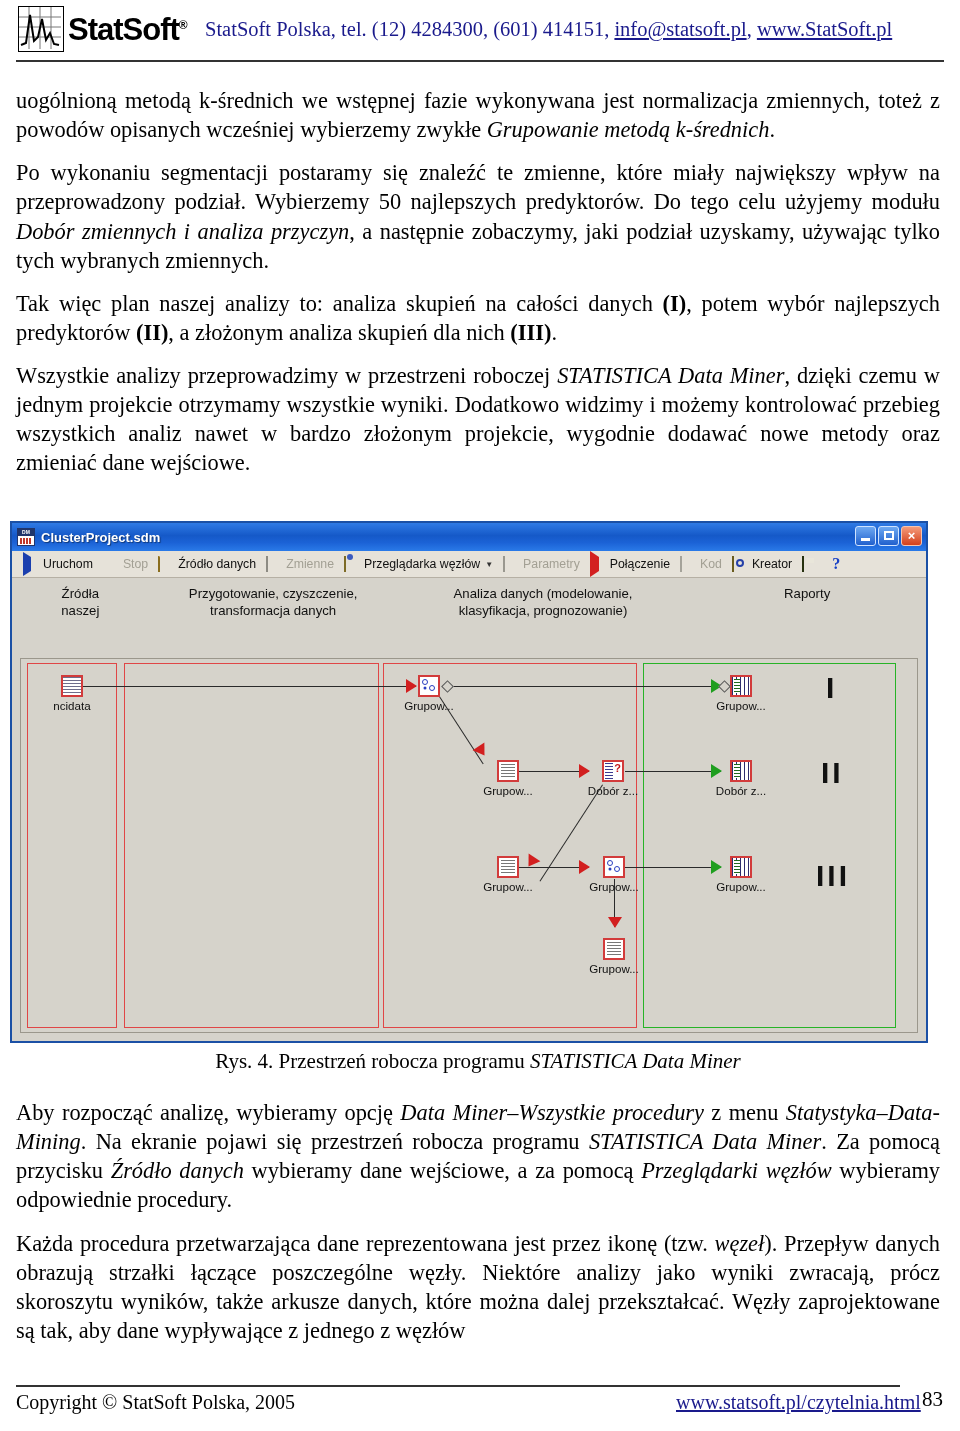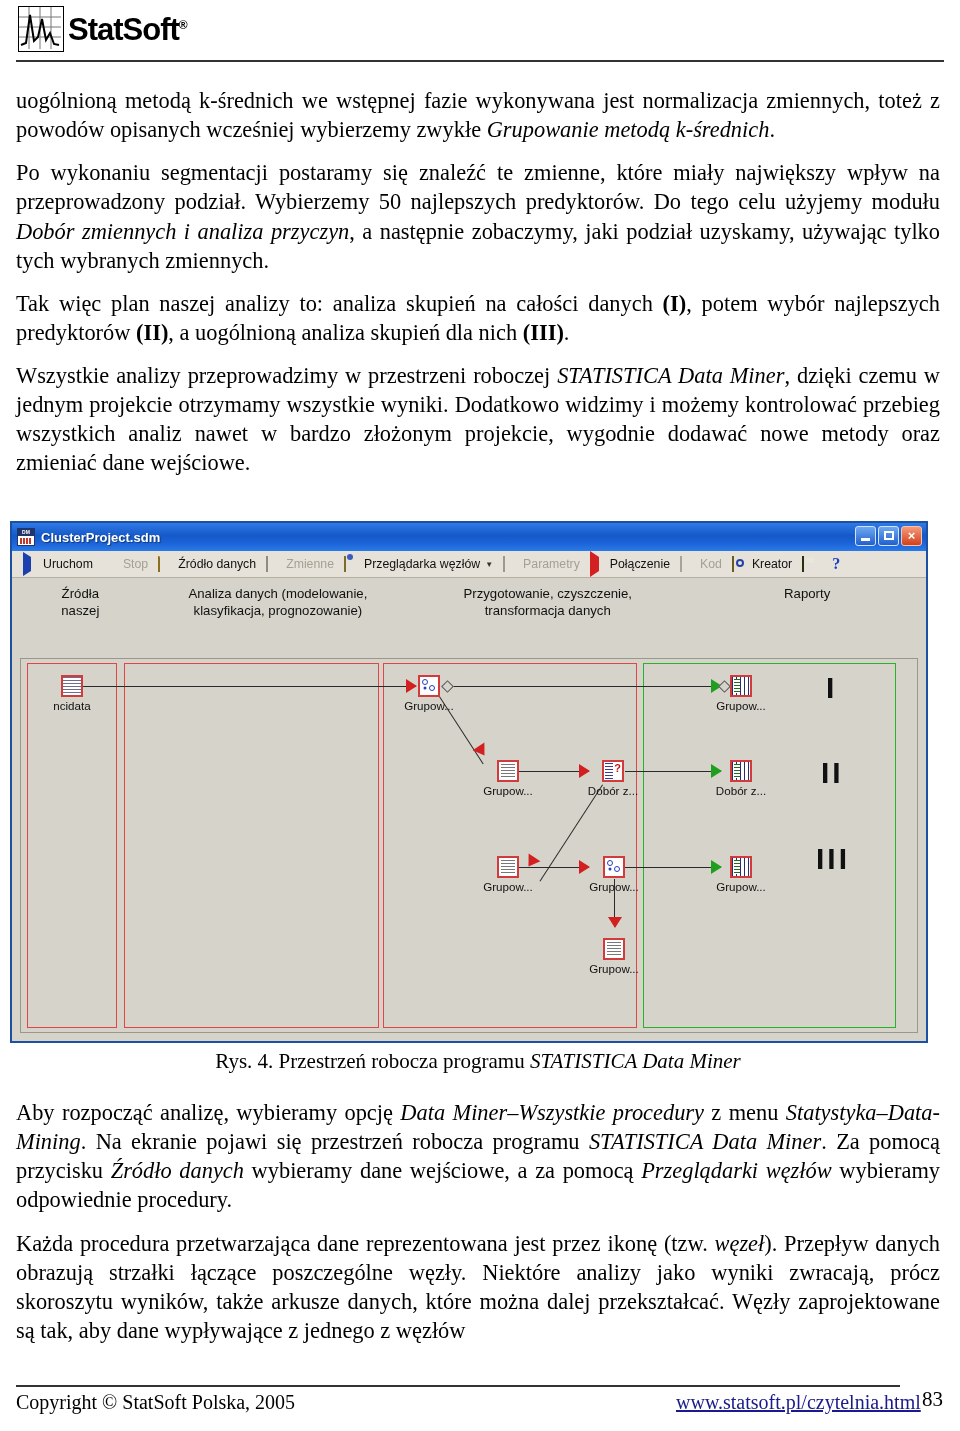--- a/index.html
+++ b/index.html
@@ -283,29 +283,32 @@
           <line x1="0" y1="30" x2="42" y2="30"></line>
           <line x1="10" y1="0" x2="10" y2="42"></line>
           <line x1="21" y1="0" x2="21" y2="42"></line>
           <line x1="32" y1="0" x2="32" y2="42"></line>
         </g>
         <path d="M2,38 L7,36 L11,8 L15,34 L19,30 L23,12 L27,33 L31,26 L35,37 L40,38" fill="none" stroke="#000" stroke-width="2"></path>
       </svg>
     </div>
     <div class="logo-word"><span>StatSoft</span><span class="logo-reg">®</span></div>
   </div>
+  <div class="header-contact">
+    <span>StatSoft Polska, tel. (12) 4284300, (601) 414151, </span><a href="#">info@statsoft.pl</a><span>, </span><a href="#">www.StatSoft.pl</a>
+  </div>
   <div class="header-rule"></div>
 </div>
 
 <div class="content">
   <p class="body"><span>uogólnioną metodą k-średnich we wstępnej fazie wykonywana jest normalizacja zmiennych, toteż z powodów opisanych wcześniej wybierzemy zwykłe </span><i>Grupowanie metodą k-średnich</i><span>.</span></p>
 
   <p class="body"><span>Po wykonaniu segmentacji postaramy się znaleźć te zmienne, które miały największy wpływ na przeprowadzony podział. Wybierzemy 50 najlepszych predyktorów. Do tego celu użyjemy modułu </span><i>Dobór zmiennych i analiza przyczyn</i><span>, a następnie zobaczymy, jaki podział uzyskamy, używając tylko tych wybranych zmiennych.</span></p>
 
-  <p class="body"><span>Tak więc plan naszej analizy to: analiza skupień na całości danych </span><b>(I)</b><span>, potem wybór najlepszych predyktorów </span><b>(II)</b><span>, a uogólnioną analiza skupień dla nich </span><b>(III)</b><span>.</span></p>
+  <p class="body"><span>Tak więc plan naszej analizy to: analiza skupień na całości danych </span><b>(I)</b><span>, potem wybór najlepszych predyktorów </span><b>(II)</b><span>, a złożonym analiza skupień dla nich </span><b>(III)</b><span>.</span></p>
 
   <p class="body nogap"><span>Wszystkie analizy przeprowadzimy w przestrzeni roboczej </span><i>STATISTICA Data Miner</i><span>, dzięki czemu w jednym projekcie otrzymamy wszystkie wyniki. Dodatkowo widzimy i możemy kontrolować przebieg wszystkich analiz nawet w bardzo złożonym projekcie, wygodnie dodawać nowe metody oraz zmieniać dane wejściowe.</span></p>
 </div>
 
 <div class="screenshot">
 
   <div class="titlebar">
     <div class="title-icon">
       <div class="t">DM</div>
         <div class="g"></div>
@@ -370,32 +373,32 @@
     </div>
   </div>
 
   <div class="colhdr">
     <div class="ch" style="width:110px;">
       <div>
           <div>Źródła</div>
           <div>naszej</div>
         </div>
     </div>
+    <div class="ch" style="width:262px;">
+      <div>
+          <div>Przygotowanie, czyszczenie,</div>
+          <div>transformacja danych</div>
+        </div>
+    </div>
     <div class="ch" style="width:272px;">
       <div>
           <div>Analiza danych (modelowanie,</div>
           <div>klasyfikacja, prognozowanie)</div>
         </div>
     </div>
-    <div class="ch" style="width:262px;">
-      <div>
-          <div>Przygotowanie, czyszczenie,</div>
-          <div>transformacja danych</div>
-        </div>
-    </div>
     <div class="ch" style="width:250px;">
       <div>
           <div>Raporty</div>
         </div>
     </div>
   </div>
 
   <div class="canvas">
 
     <div class="lane" style="left:6px;width:90px;"></div>
@@ -477,21 +480,21 @@
       <div class="lab">Dobór z...</div>
     </div>
 
     <div class="node" style="left:720px;top:208px;">
       <div class="box report"></div>
       <div class="lab">Grupow...</div>
     </div>
 
     <div class="roman" style="left:805px;top:12px;">I</div>
     <div class="roman" style="left:800px;top:97px;">II</div>
-    <div class="roman" style="left:795px;top:183px;">III</div>
+    <div class="roman" style="left:795px;top:200px;">III</div>
   </div>
 </div>
 
 <div class="caption">
   <span>Rys. 4. Przestrzeń robocza programu </span><i>STATISTICA Data Miner</i>
 </div>
 
 <div class="content2">
   <p class="body"><span>Aby rozpocząć analizę, wybieramy opcję </span><i>Data Miner–Wszystkie procedury</i><span> z menu </span><i>Statystyka–Data-Mining</i><span>. Na ekranie pojawi się przestrzeń robocza programu </span><i>STATISTICA Data Miner</i><span>. Za pomocą przycisku </span><i>Źródło danych</i><span> wybieramy dane wejściowe, a za pomocą </span><i>Przeglądarki węzłów</i><span> wybieramy odpowiednie procedury.</span></p>
 

